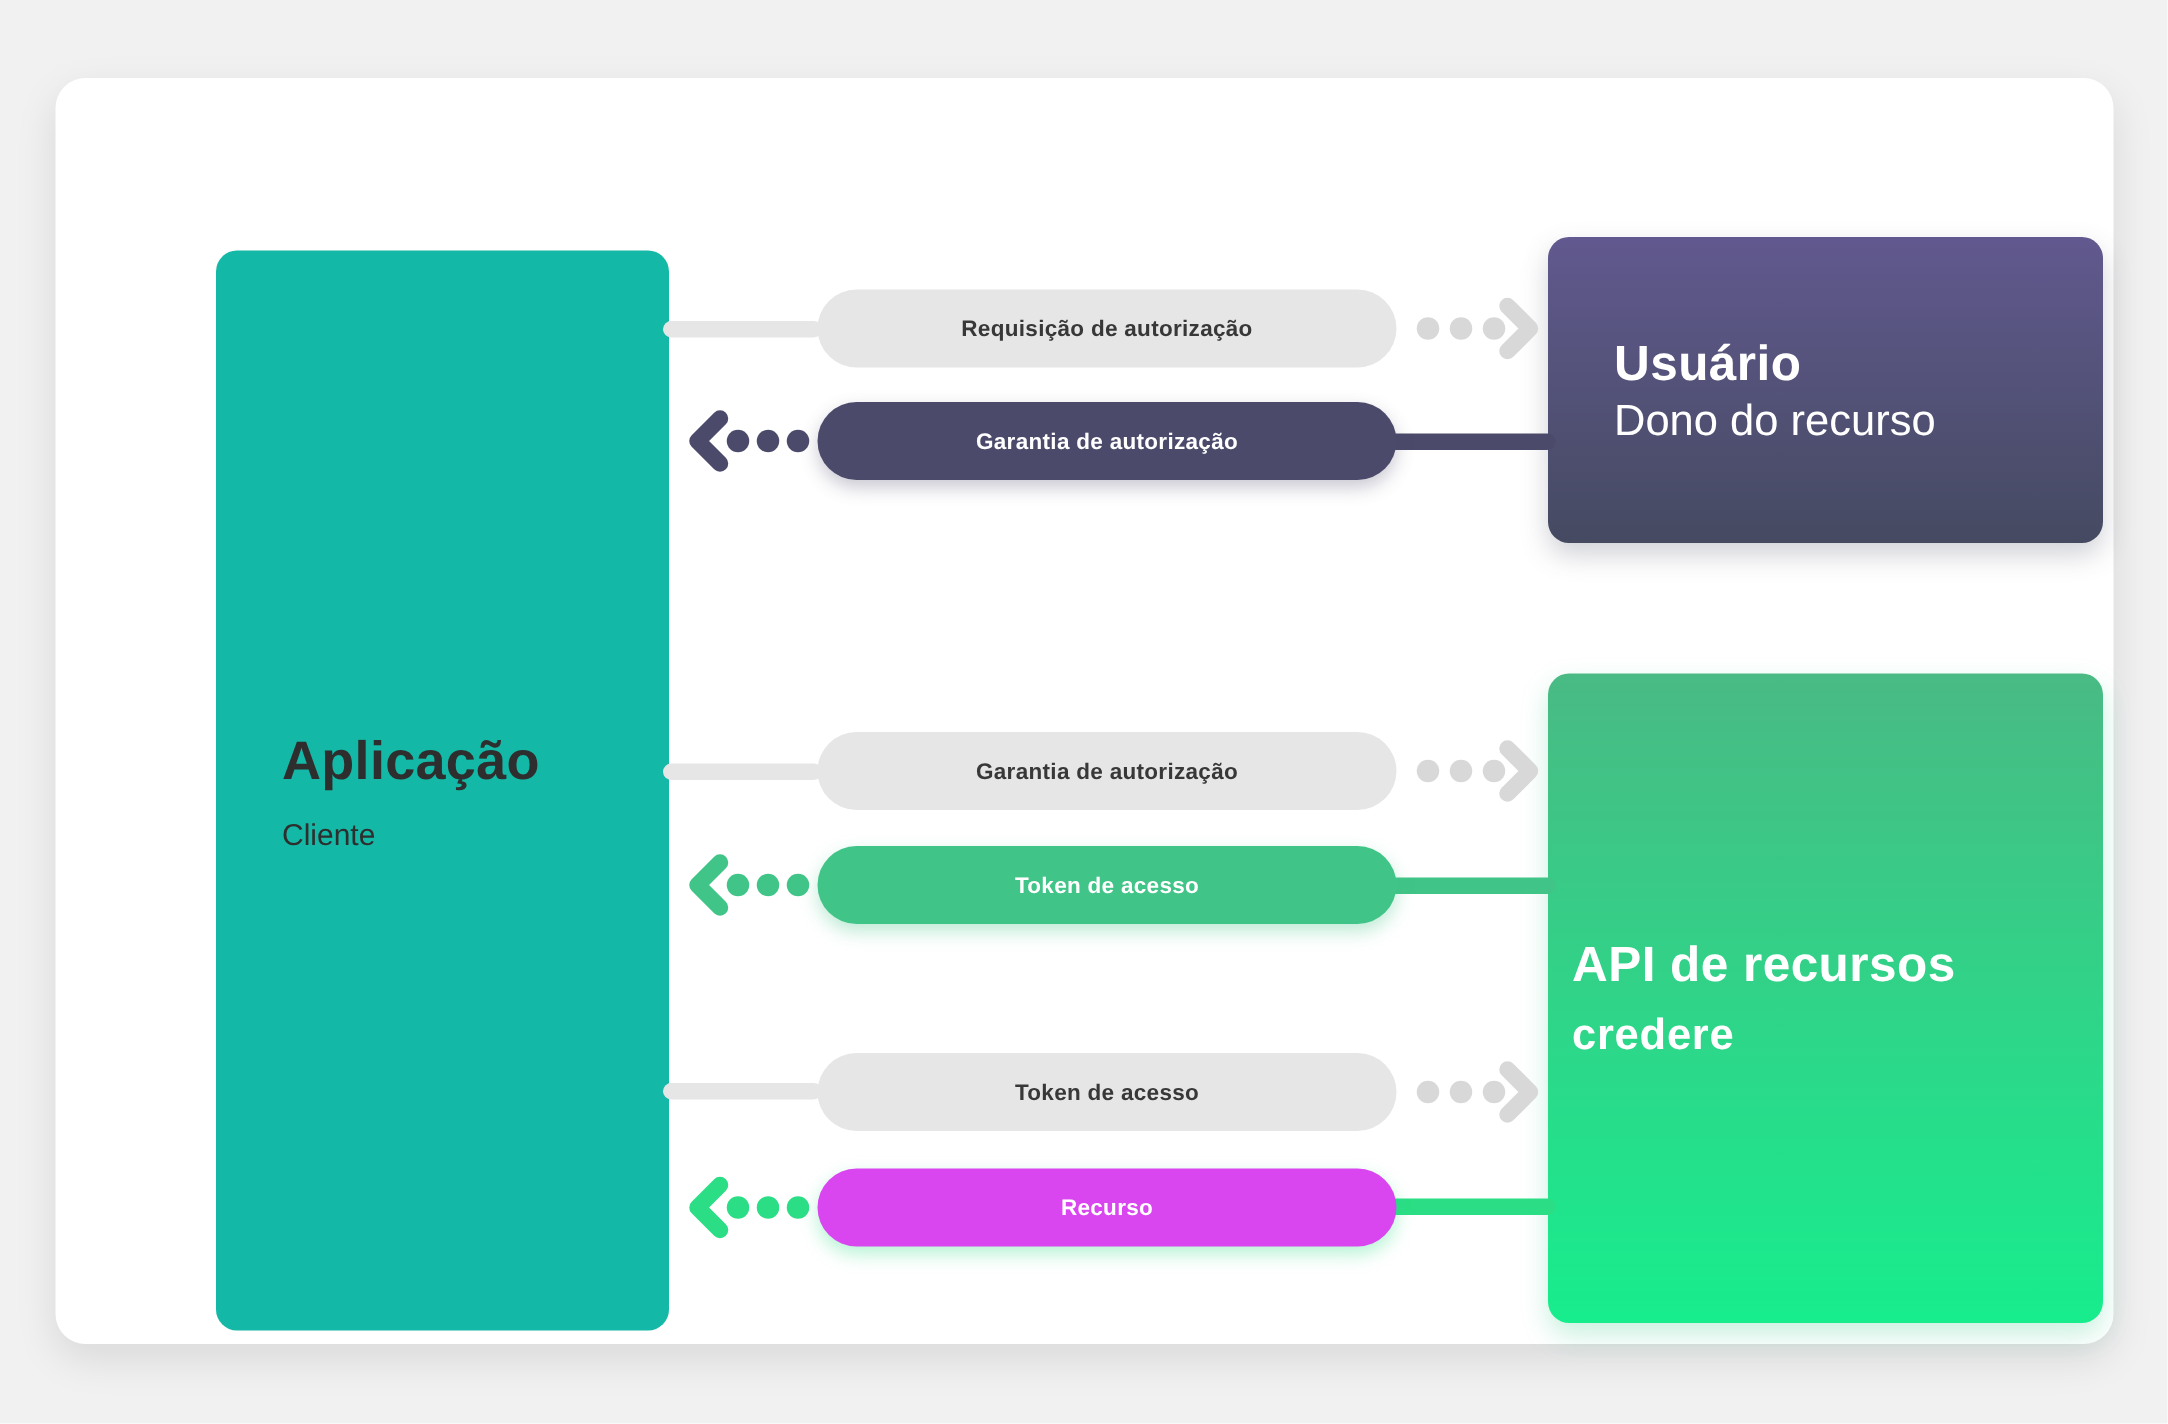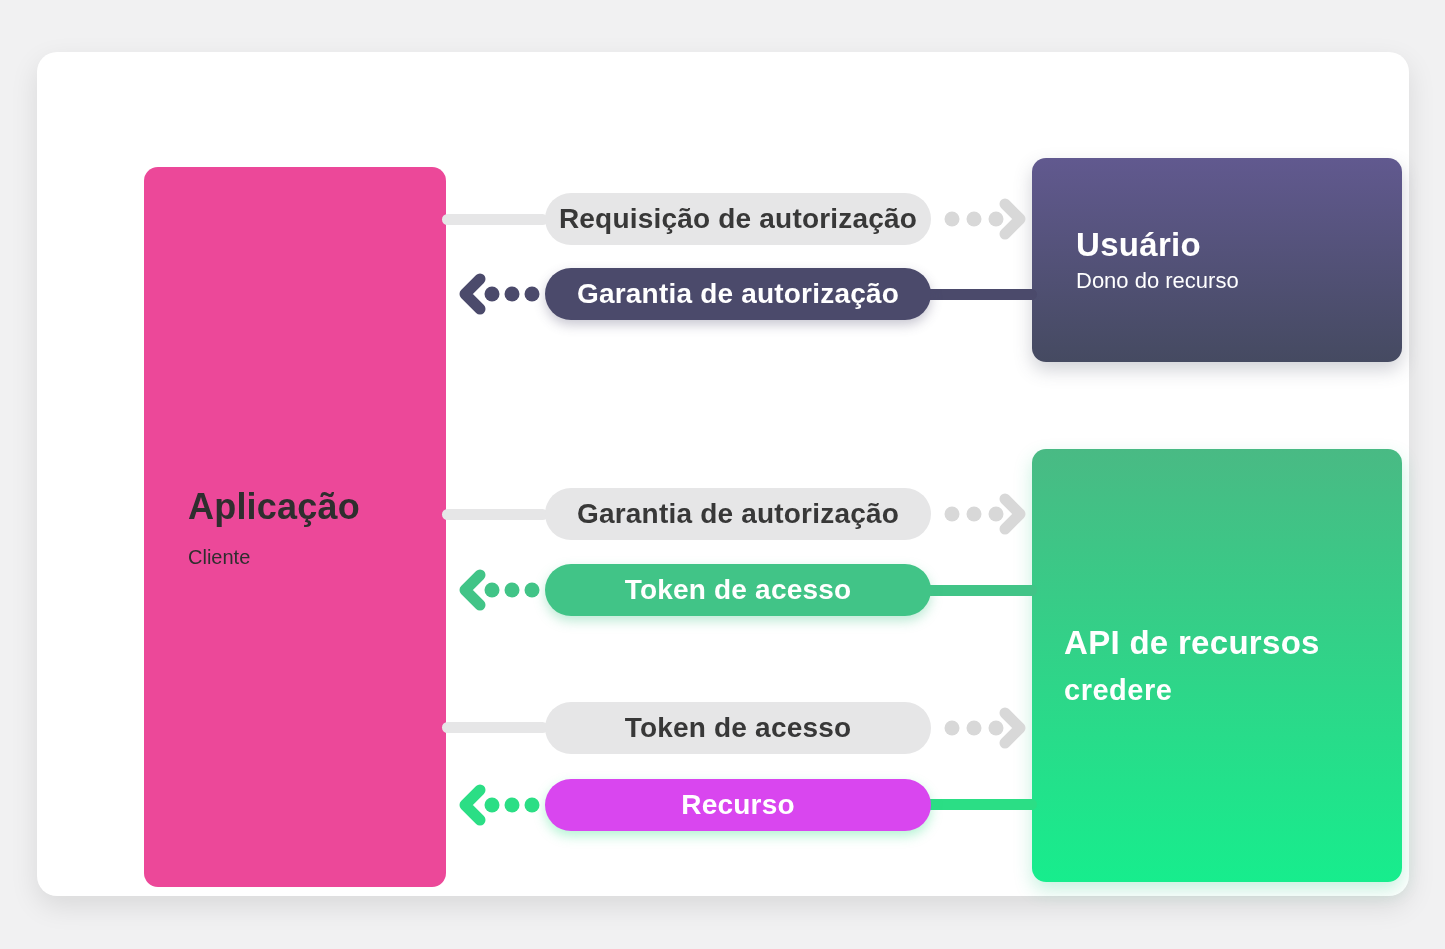--- a/index.html
+++ b/index.html
@@ -11,50 +11,50 @@
   }
   .card{
     position:absolute;left:37px;top:52px;width:1372px;height:844px;
     background:#FFFFFF;border-radius:20px;
     box-shadow:0 10px 28px rgba(0,0,0,0.10);
   }
   
   .box{position:absolute;border-radius:14px;display:flex;flex-direction:column;justify-content:center;box-sizing:border-box;}
   .client-box{
     left:107px;top:115px;width:302px;height:720px;
-    background:#ec4899;padding-left:44px;gap:12px;
+    background:#14b8a6;padding-left:44px;gap:12px;
   }
   .client-box .box-title{font-size:36px;font-weight:800;color:#2E2E2E;letter-spacing:0.2px;}
   .client-box .box-subtitle{font-size:20px;color:#2E2E2E;margin-top:6px;}
   .user-box{
     left:995px;top:106px;width:370px;height:204px;
     background:linear-gradient(180deg,#61598F 0%,#454A61 100%);
     padding-left:44px;
     box-shadow:0 8px 18px rgba(70,74,97,0.25);
   }
   .api-box{
     left:995px;top:397px;width:370px;height:433px;
     background:linear-gradient(180deg,#49BA84 0%,#17ED8D 100%);
-    padding-left:32px;
+    padding-left:16px;
     box-shadow:0 8px 18px rgba(40,200,130,0.25);
   }
   .user-box .box-title,.api-box .box-title{font-size:33px;font-weight:800;color:#FFFFFF;letter-spacing:0.3px;}
-  .user-box .box-subtitle{font-size:22px;color:#FFFFFF;margin-top:4px;}
+  .user-box .box-subtitle{font-size:29px;color:#FFFFFF;margin-top:4px;}
   .api-box .box-brand{font-size:29px;color:#FFFFFF;font-weight:700;margin-top:12px;letter-spacing:0.5px;}
   
   .hline{position:absolute;height:11px;border-radius:6px;z-index:1;}
   .hline.gray{background:#E6E6E7;}
   .hline.purple{background:#4B4A6B;}
   .hline.green{background:#41C487;}
   .hline.bright{background:#2BDE85;}
   
   .pill{
     position:absolute;left:508px;width:386px;height:52px;border-radius:26px;
     display:flex;align-items:center;justify-content:center;
-    font-size:28px;font-weight:700;z-index:2;letter-spacing:0.2px;
+    font-size:15px;font-weight:700;z-index:2;letter-spacing:0.2px;
   }
   .pill.gray{background:#E6E6E7;color:#383838;}
   .pill.purple{background:#4B4A6B;color:#FFFFFF;box-shadow:0 5px 12px rgba(75,74,107,0.30);}
   .pill.green{background:#41C487;color:#FFFFFF;box-shadow:0 5px 12px rgba(65,196,135,0.35);}
   .pill.bright{background:#d946ef;color:#FFFFFF;box-shadow:0 5px 12px rgba(43,222,133,0.35);}
   
   .arr{position:absolute;z-index:2;}
   .arr path{fill:none;stroke-width:11;stroke-linecap:round;stroke-linejoin:round;}
   .arr.gray circle{fill:#D8D8D8;} .arr.gray path{stroke:#D8D8D8;}
   .arr.purple circle{fill:#4B4A6B;} .arr.purple path{stroke:#4B4A6B;}

